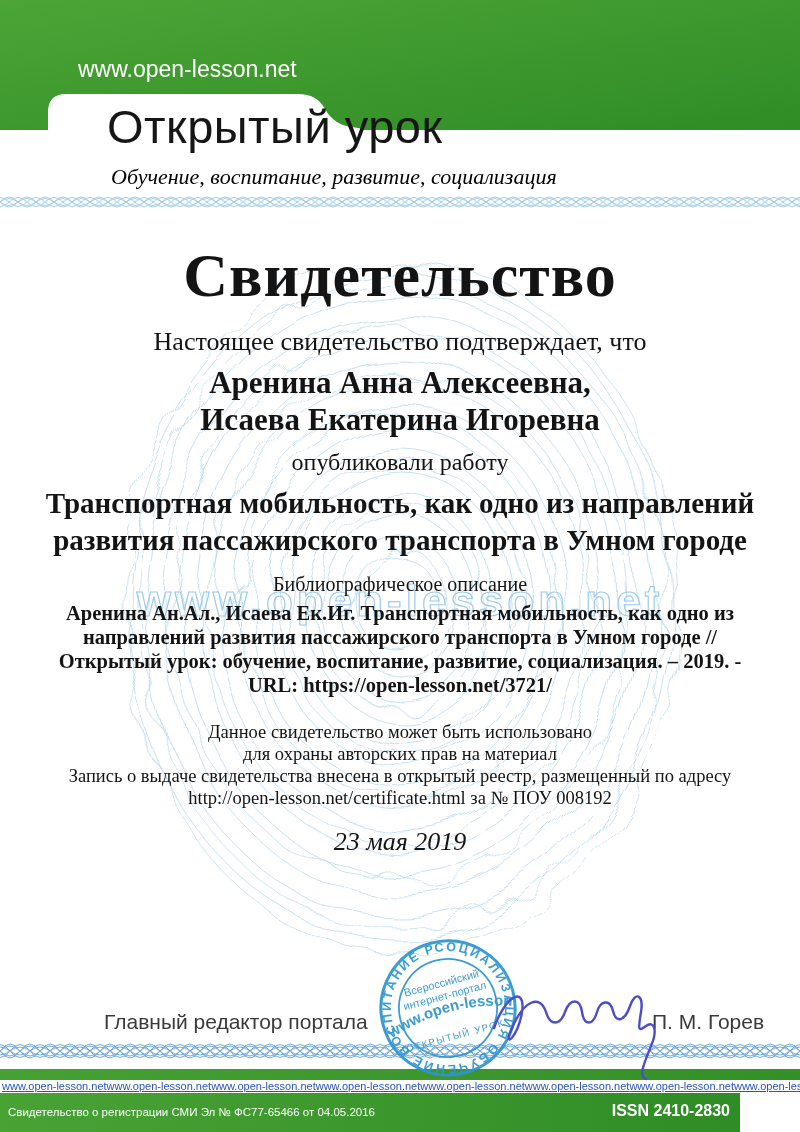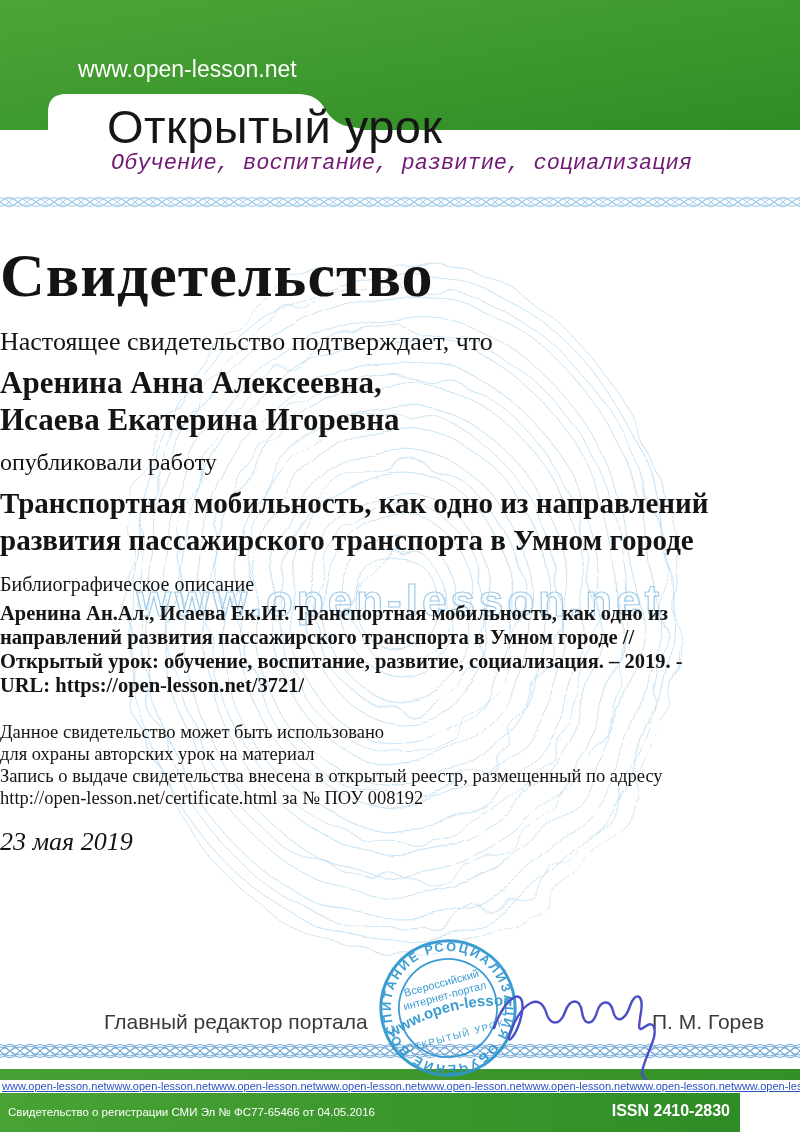--- a/index.html
+++ b/index.html
@@ -8,33 +8,33 @@
   .abs{position:absolute;}
 
   
   .header-svg{left:0;top:0;width:800px;height:130px;z-index:2;}
   .portal-title{left:78px;top:21px;font-family:"Liberation Sans",sans-serif;
       font-size:26px;font-weight:bold;color:#ffffff;z-index:3;letter-spacing:.2px;}
   .portal-url{left:78px;top:56px;font-family:"Liberation Sans",sans-serif;
       font-size:23px;color:#ffffff;z-index:3;}
   .brand-title{left:107px;top:99px;font-family:"Liberation Sans",sans-serif;
       font-size:47px;color:#161616;z-index:3;letter-spacing:.5px;}
-  .brand-tagline{left:111px;top:151px;font-family:Liberation Mono, monospace;
-      font-size:22px;font-style:italic;color:#701a75;z-index:3;}
+  .brand-tagline{left:111px;top:164px;font-family:Liberation Serif, serif;
+      font-size:22px;font-style:italic;color:#000000;z-index:3;}
 
   
   .band-top{left:0;top:191px;width:800px;height:22px;z-index:1;}
   .band-bottom{left:0;top:1035px;width:800px;height:32px;z-index:1;}
 
   
   .rosette{left:0;top:246px;width:800px;height:726px;z-index:0;}
   .watermark{left:0;top:578px;width:800px;height:52px;z-index:1;}
 
   
-  .ctext{left:0;width:800px;z-index:2;}
+  .ctext{left:0;width:800px;text-align:center;z-index:2;}
   .cert-title{top:240px;font-size:62px;font-weight:bold;letter-spacing:1px;}
   .cert-intro{top:327px;font-size:26px;}
   .recipients{top:364px;font-size:31px;font-weight:bold;line-height:37px;}
   .publish-action{top:449px;font-size:24px;}
   .work-title{top:485px;font-size:29px;font-weight:bold;line-height:37px;}
   .bib-label{top:573px;font-size:20px;}
   .bib-text{top:601px;font-size:20.5px;font-weight:bold;line-height:24px;}
   .usage-note{top:721px;font-size:18.5px;line-height:22px;}
   .issue-date{top:827px;font-size:26px;font-style:italic;}
 
@@ -155,21 +155,21 @@
   <div class="abs ctext bib-text">
 
   <div>Аренина Ан.Ал., Исаева Ек.Иг. Транспортная мобильность, как одно из</div>
       <div>направлений развития  пассажирского транспорта в Умном городе //</div>
       <div>Открытый урок: обучение, воспитание, развитие, социализация. – 2019. -</div>
       <div>URL: https://open-lesson.net/3721/</div>
     </div>
   <div class="abs ctext usage-note">
 
   <div>Данное свидетельство может быть использовано</div>
-      <div>для охраны авторских урок на материал</div>
+      <div>для охраны авторских прав на материал</div>
       <div>Запись о выдаче свидетельства внесена в открытый реестр, размещенный по адресу</div>
       <div>http://open-lesson.net/certificate.html за № ПОУ 008192</div>
     </div>
   <div class="abs ctext issue-date">23 мая 2019</div>
 
   <div class="abs editor-label">Главный редактор портала</div>
   <div class="abs editor-name">П. М. Горев</div>
 
   <svg class="abs stamp-svg" viewBox="0 0 170 170">
     <g transform="rotate(-15 85 85)" fill="none" stroke="#2d95cf">

